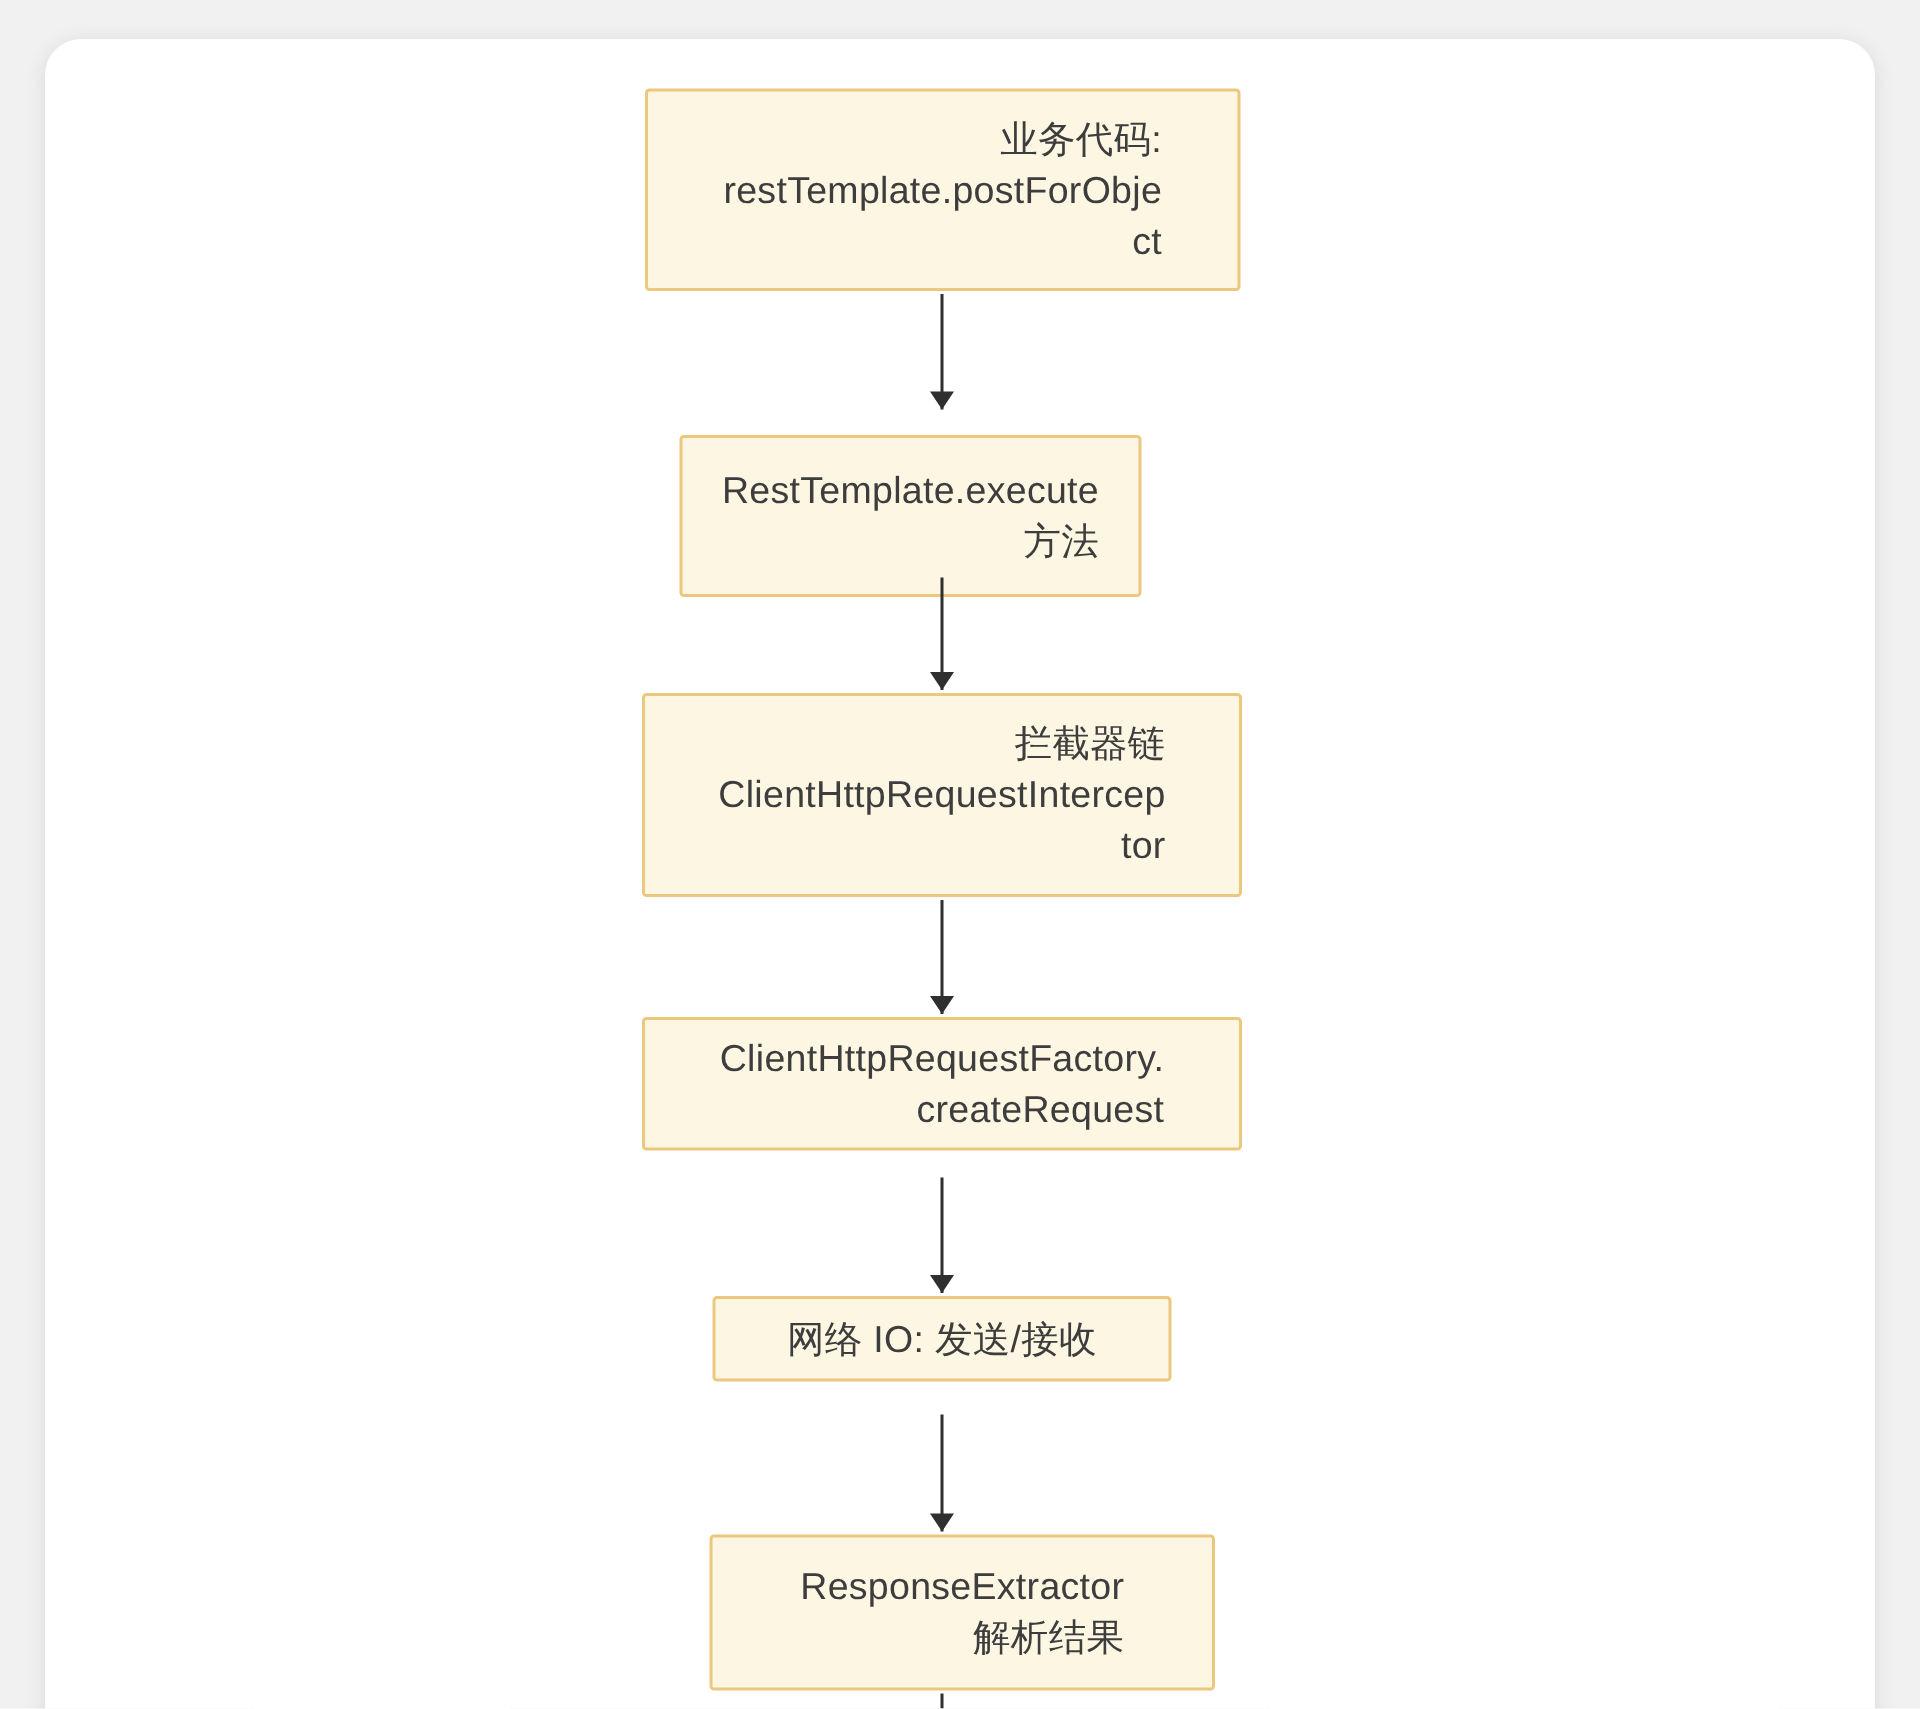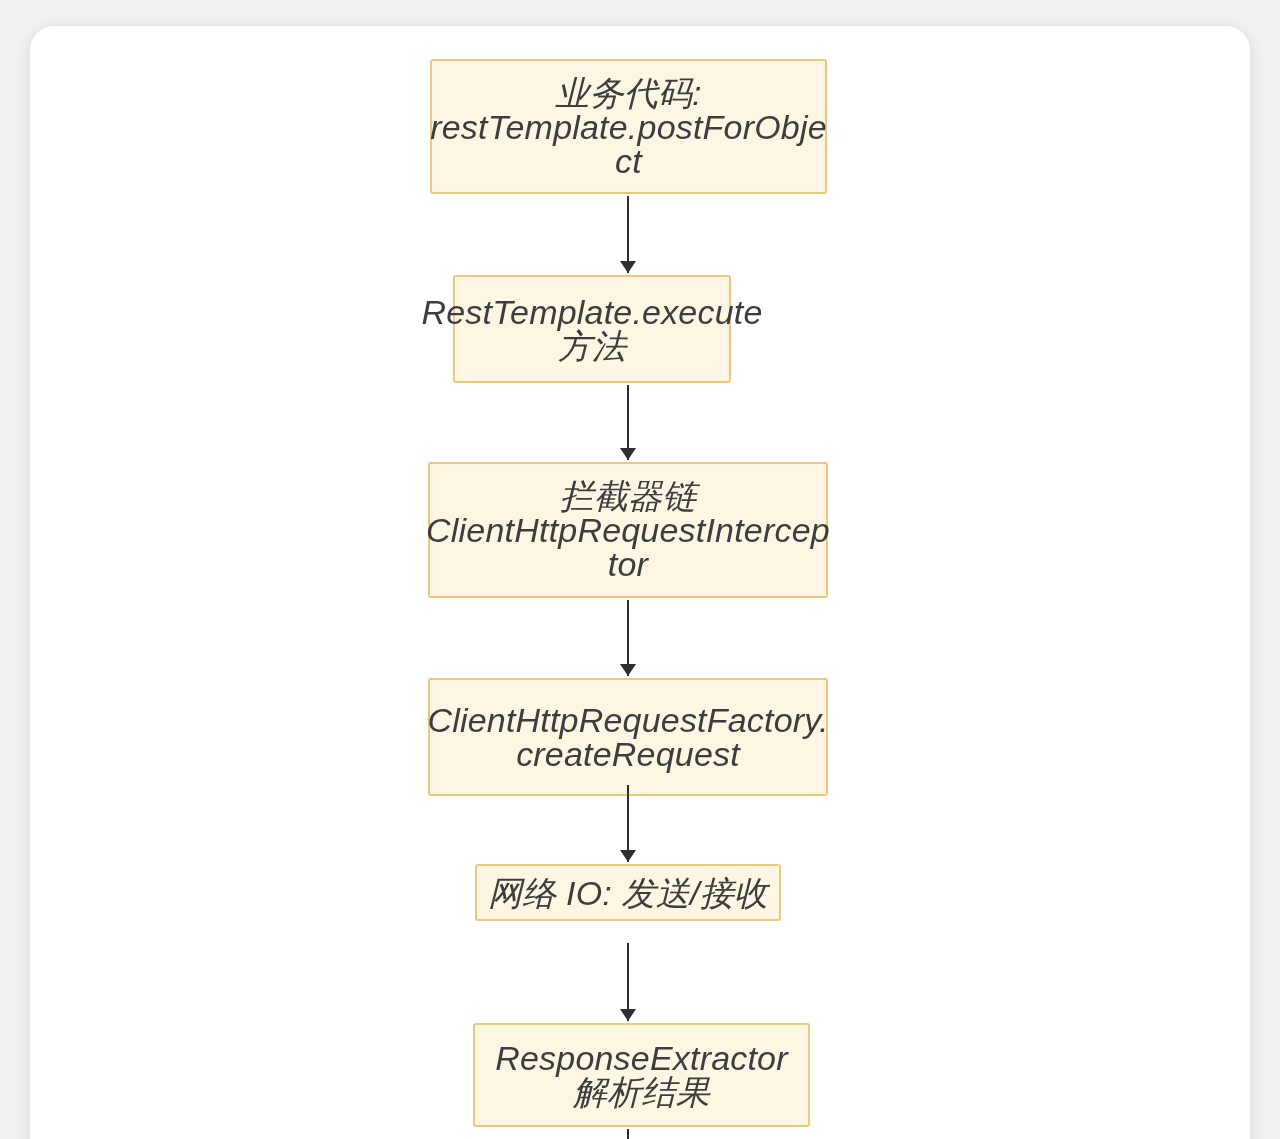--- a/index.html
+++ b/index.html
@@ -24,27 +24,26 @@
     box-shadow: 0 2px 14px rgba(0,0,0,0.10);
   }
   .node {
     position: absolute;
     background: var(--node-fill, #fdf6e3);
     border: 2px solid var(--node-border, #ecc87e);
     border-radius: 3px;
     display: flex;
     align-items: center;
     justify-content: center;
-    text-align: center;
+    text-align: right;
     white-space: pre-line;
     color: var(--text-color, #3d3d3d);
-    font-size: 34px;
+    font-size: 25px;
     line-height: 34px;
     letter-spacing: 0.2px;
-    font-style: italic;
   }
   .arrow {
     position: absolute;
     width: 2px;
     background: var(--arrow-color, #2f2f2f);
   }
   .arrow::after {
     content: "";
     position: absolute;
     bottom: 0;
@@ -61,28 +60,28 @@
 </head>
 <body>
 
 <div id="screen">
   <div class="card"></div>
 
   <div class="node" style="left:430px; top:59px;  width:397px; height:135px;">业务代码:
 restTemplate.postForObje
 ct</div>
 
-  <div class="node" style="left:453px; top:275px; width:278px; height:108px;">RestTemplate.execute
+  <div class="node" style="left:453px; top:290px; width:308px; height:108px;">RestTemplate.execute
 方法</div>
 
   <div class="node" style="left:428px; top:462px; width:400px; height:136px;">拦截器链
 ClientHttpRequestIntercep
 tor</div>
 
-  <div class="node" style="left:428px; top:678px; width:400px; height:118px;">ClientHttpRequestFactory.
+  <div class="node" style="left:428px; top:678px; width:400px; height:89px;">ClientHttpRequestFactory.
 createRequest</div>
 
   <div class="node" style="left:475px; top:864px; width:306px; height:57px;">网络 IO: 发送/接收</div>
 
   <div class="node" style="left:473px; top:1023px; width:337px; height:104px;">ResponseExtractor
 解析结果</div>
 
   <div class="arrow" style="left:627px; top:196px;  height:77px;"></div>
   <div class="arrow" style="left:627px; top:385px;  height:75px;"></div>
   <div class="arrow" style="left:627px; top:600px;  height:76px;"></div>

